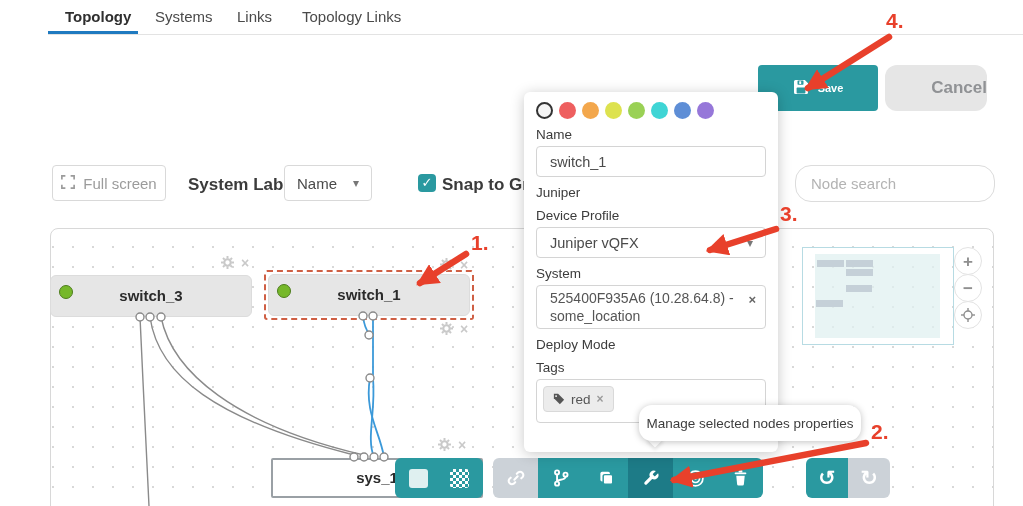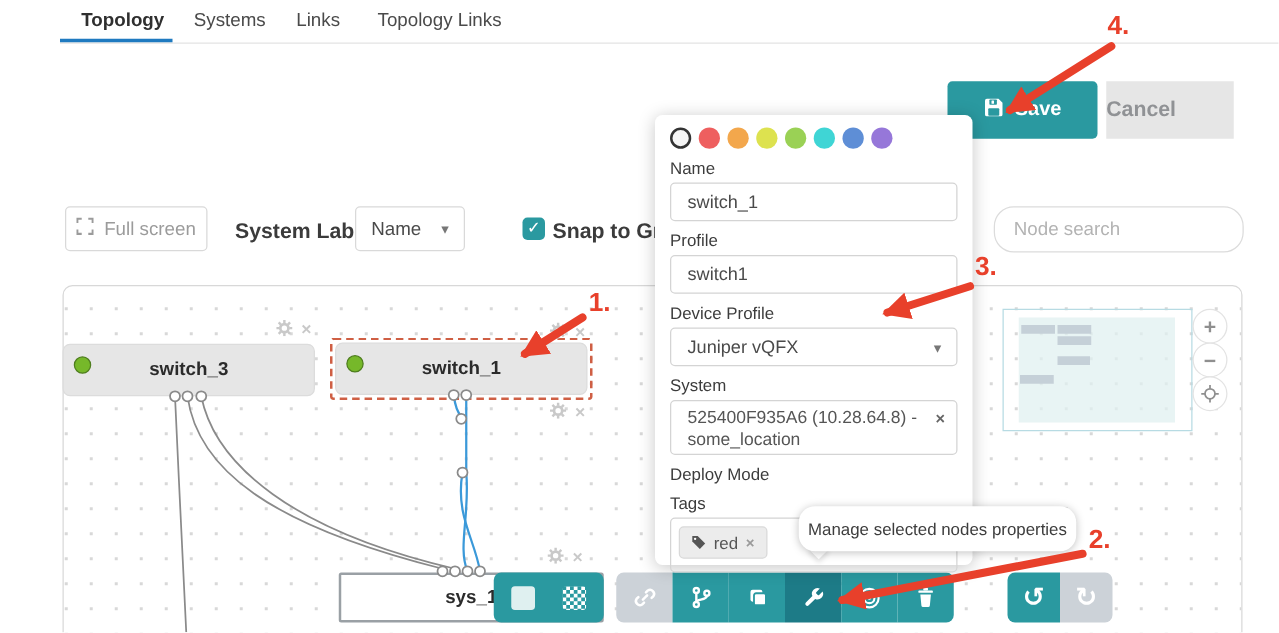--- a/index.html
+++ b/index.html
@@ -12,25 +12,25 @@
   #page{position:relative;width:1023px;height:506px;overflow:hidden;background:#fff;}
 
   
   .tab{position:absolute;top:8px;font-size:15px;color:#4a4a4a;cursor:pointer;}
   .tab.active{font-weight:bold;color:#2f2f2f;}
   .tab-underline{position:absolute;left:48px;top:31px;width:90px;height:3px;background:var(--tab-blue);}
   .tab-border{position:absolute;left:48px;top:34px;width:975px;height:1px;background:#e3e3e3;}
 
   
   .btn-save{position:absolute;left:758px;top:65px;width:120px;height:46px;background:var(--teal);
-    border-radius:4px;color:#fff;font-weight:bold;font-size:16px;display:flex;align-items:center;
+    border-radius:4px;color:#fff;font-weight:bold;font-size:11px;display:flex;align-items:center;
     justify-content:center;gap:9px;cursor:pointer;}
   .btn-cancel{position:absolute;left:885px;top:65px;width:102px;height:46px;background:#e6e6e6;
-    border-radius:0;color:#909295;font-weight:bold;font-size:17px;display:flex;align-items:center;
-    justify-content:flex-start;cursor:pointer;}
+    border-radius:12px;color:#909295;font-weight:bold;font-size:17px;display:flex;align-items:center;
+    justify-content:flex-end;cursor:pointer;}
 
   
   .btn-fullscreen{position:absolute;left:52px;top:165px;width:114px;height:36px;border:1px solid #d9d9d9;
     border-radius:4px;color:#9b9b9b;font-size:15px;display:flex;align-items:center;justify-content:center;
     gap:8px;background:#fff;cursor:pointer;}
   .lbl-bold{position:absolute;font-size:17px;font-weight:bold;color:#3b3b3b;}
   .dd{position:absolute;border:1px solid #d9d9d9;border-radius:4px;background:#fff;display:flex;
     align-items:center;justify-content:space-between;padding:0 12px;font-size:15px;color:#4a4a4a;cursor:pointer;}
   .caret{color:#777;font-size:12px;font-family:"DejaVu Sans",sans-serif;}
   .checkbox{position:absolute;left:418px;top:174px;width:18px;height:18px;background:var(--teal);
@@ -357,22 +357,21 @@
       <div class="swatch" style="background: rgb(221, 226, 79);"></div>
       <div class="swatch" style="background: rgb(154, 209, 85);"></div>
       <div class="swatch" style="background: rgb(63, 213, 213);"></div>
       <div class="swatch" style="background: rgb(94, 142, 214);"></div>
       <div class="swatch" style="background: rgb(150, 119, 217);"></div>
     </div>
 
     <div class="f-label">Name</div>
     <input class="f-input" value="switch_1" style="">
 
-    <div class="f-label">Profile</div>
-    <input class="f-input" value="switch1" style="">
+    <div class="f-label">Juniper</div>
 
     <div class="f-label">Device Profile</div>
     <div class="f-select">
       <span>Juniper vQFX</span>
       <span class="caret">▾</span>
     </div>
 
     <div class="f-label">System</div>
     <div class="sys-box">
       <span>525400F935A6 (10.28.64.8) - some_location</span>

